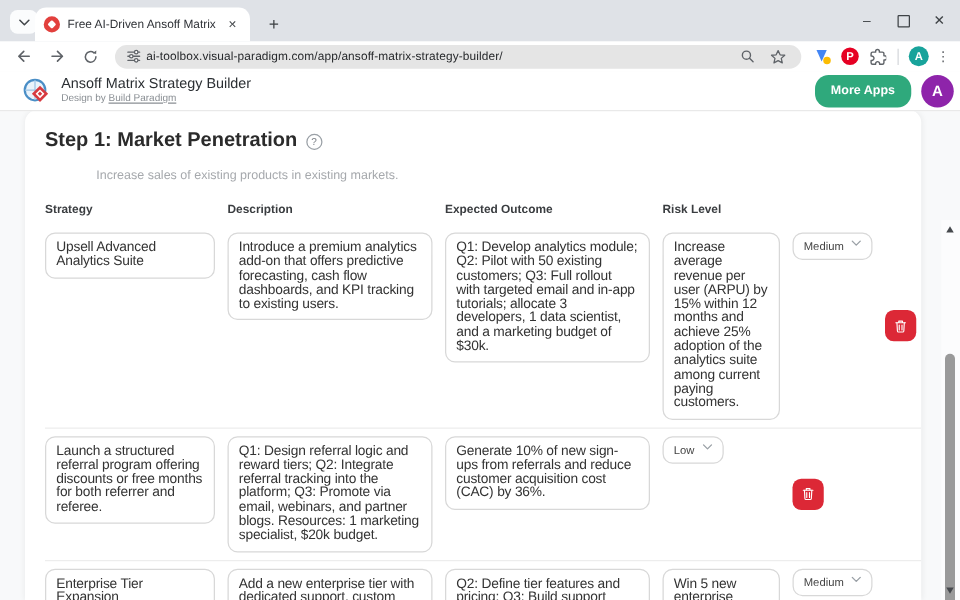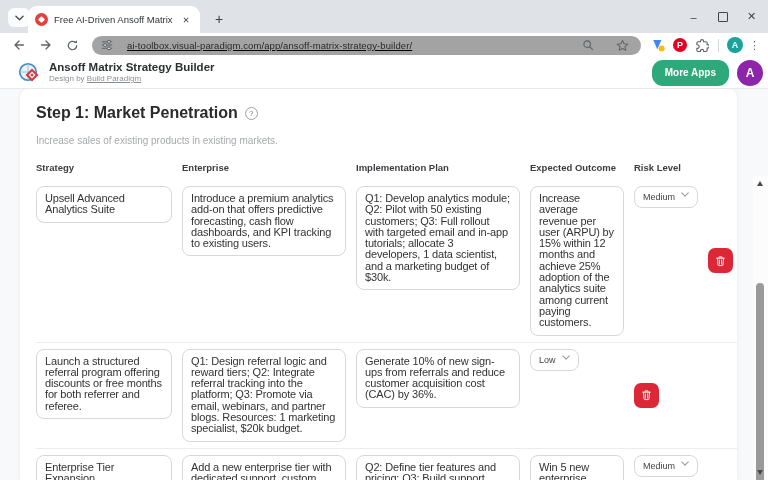--- a/index.html
+++ b/index.html
@@ -20,48 +20,48 @@
   .tab-title{flex:1;font-size:9.5px;color:#303338;white-space:nowrap;overflow:hidden;}
   .tab-close{width:14px;height:14px;border-radius:50%;font-size:8.5px;color:#43474b;flex:0 0 auto;}
   .new-tab{position:absolute;left:206px;top:6px;width:26px;height:26px;font-size:14px;color:#3c4043;}
   .win-controls{position:absolute;right:2px;top:0;height:33px;display:flex;align-items:center;}
   .win-btn{width:29px;height:29px;color:#3f4347;font-size:11px;}
   .max-box{width:8px;height:8px;border:1.2px solid #3f4347;border-radius:1px;display:block;}
 
   
   .toolbar{height:24px;background:#fff;display:flex;align-items:center;padding:0 6px;gap:2px;}
   .nav-ic{width:25px;height:21px;flex:0 0 auto;}
-  .omnibox{flex:1;height:19px;background:#a3a3a3;border-radius:10px;display:flex;align-items:center;gap:14px;padding:0 9px;margin:0 5px;min-width:0;text-decoration:underline;}
+  .omnibox{flex:1;height:19px;background:#e5e5e5;border-radius:10px;display:flex;align-items:center;gap:4px;padding:0 9px;margin:0 5px;min-width:0;}
   .url{flex:1;font-size:9.5px;color:#26282b;white-space:nowrap;overflow:hidden;letter-spacing:.1px;}
   .tb-ic{width:20px;height:20px;flex:0 0 auto;}
   .pinterest{width:14px;height:14px;border-radius:50%;background:#e60023;color:#fff;font-size:9px;font-weight:bold;}
   .tb-avatar{width:16px;height:16px;border-radius:50%;background:#18a39b;color:#fff;font-size:9px;font-weight:bold;}
   .tb-divider{width:1px;height:13px;background:#d5d8db;margin:0 4px;}
   .dots{width:15px;height:20px;font-size:11px;color:#5f6368;letter-spacing:0;}
 
   
   .appheader{height:31px;background:#fff;border-bottom:1px solid #e9e9e9;display:flex;align-items:center;
              gap:8px;padding:0 5px 0 17px;position:relative;z-index:2;}
   .app-titles{line-height:1.1;}
-  .app-title{font-size:11.5px;font-weight:bold;color:#2b2f33;}
+  .app-title{font-size:11.5px;font-weight:normal;color:#2b2f33;}
   .app-powered{font-size:8px;color:#8a8f94;margin-top:1px;}
   .app-powered a{color:#8a8f94;text-decoration:underline;}
   .more-apps{margin-left:auto;height:26px;padding:0 13px;border-radius:11px;background:#2fa97c;color:#fff;
              font-size:10px;font-weight:bold;border:none;}
   .hdr-avatar{width:26px;height:26px;border-radius:50%;background:#8e24aa;color:#fff;font-weight:bold;font-size:12px;flex:0 0 auto;}
 
   
   .page{position:absolute;top:88px;left:0;right:0;bottom:0;background:#f8f9fa;}
   .card{position:absolute;left:20px;right:31px;top:0;bottom:0;background:#fff;
         border-radius:10px 10px 0 0;box-shadow:0 0 5px rgba(0,0,0,.07);
         padding:16px 0 0 16px;box-sizing:border-box;overflow:hidden;}
   .step-head{display:flex;align-items:center;gap:7px;}
   .step-title{font-size:16px;font-weight:bold;color:#2b2b2b;}
   .help{width:13px;height:13px;border-radius:50%;border:1px solid #9aa0a6;color:#7d8288;font-size:8px;box-sizing:border-box;}
-  .step-sub{margin-top:13px;font-size:10px;color:#a6a9ad;}
+  .step-sub{margin-top:13px;font-size:10px;color:#a6a9ad;margin-left:41px;}
 
   .grid{display:grid;grid-template-columns:136px 164px 164px 94px 64px 36px;column-gap:10px;}
   .thead{margin-top:16px;padding-bottom:7px;font-size:9.5px;font-weight:bold;color:#3a3d40;}
   .t-row{padding:6px 0;border-bottom:1px solid #ededed;align-items:start;}
   .cell-box{border:1px solid #d8d8d8;border-radius:8px;background:#fff;padding:6px 8px;
             font-size:11px;line-height:11.3px;letter-spacing:-0.15px;color:#333;}
   .dropdown{display:inline-flex;align-items:flex-start;gap:6px;border:1px solid #d8d8d8;border-radius:8px;
             background:#fff;padding:5px 8px;font-size:9px;color:#444;}
   .del-wrap{align-self:center;justify-self:start;}
   .del-btn{width:25px;height:25px;border-radius:7px;background:#dc2836;border:none;display:flex;
@@ -183,22 +183,21 @@
   <div class="card">
 
     <div class="step-head">
       <span class="step-title">Step 1: Market Penetration</span>
       <span class="help cc">?</span>
     </div>
     <div class="step-sub">Increase sales of existing products in existing markets.</div>
 
     <div class="grid thead">
       <div>Strategy</div>
-      <div>Enterprise</div>
-      <div>Implementation Plan</div>
+      <div>Description</div>
       <div>Expected Outcome</div>
       <div>Risk Level</div>
       <div></div>
     </div>
 
     <div class="grid t-row">
       <div class="cell-box">Upsell Advanced Analytics Suite</div>
       <div class="cell-box">Introduce a premium analytics add-on that offers predictive forecasting, cash flow dashboards, and KPI tracking to existing users.</div>
       <div class="cell-box">Q1: Develop analytics module; Q2: Pilot with 50 existing customers; Q3: Full rollout with targeted email and in-app tutorials; allocate 3 developers, 1 data scientist, and a marketing budget of $30k.</div>
       <div class="cell-box">Increase average revenue per user (ARPU) by 15% within 12 months and achieve 25% adoption of the analytics suite among current paying customers.</div>

